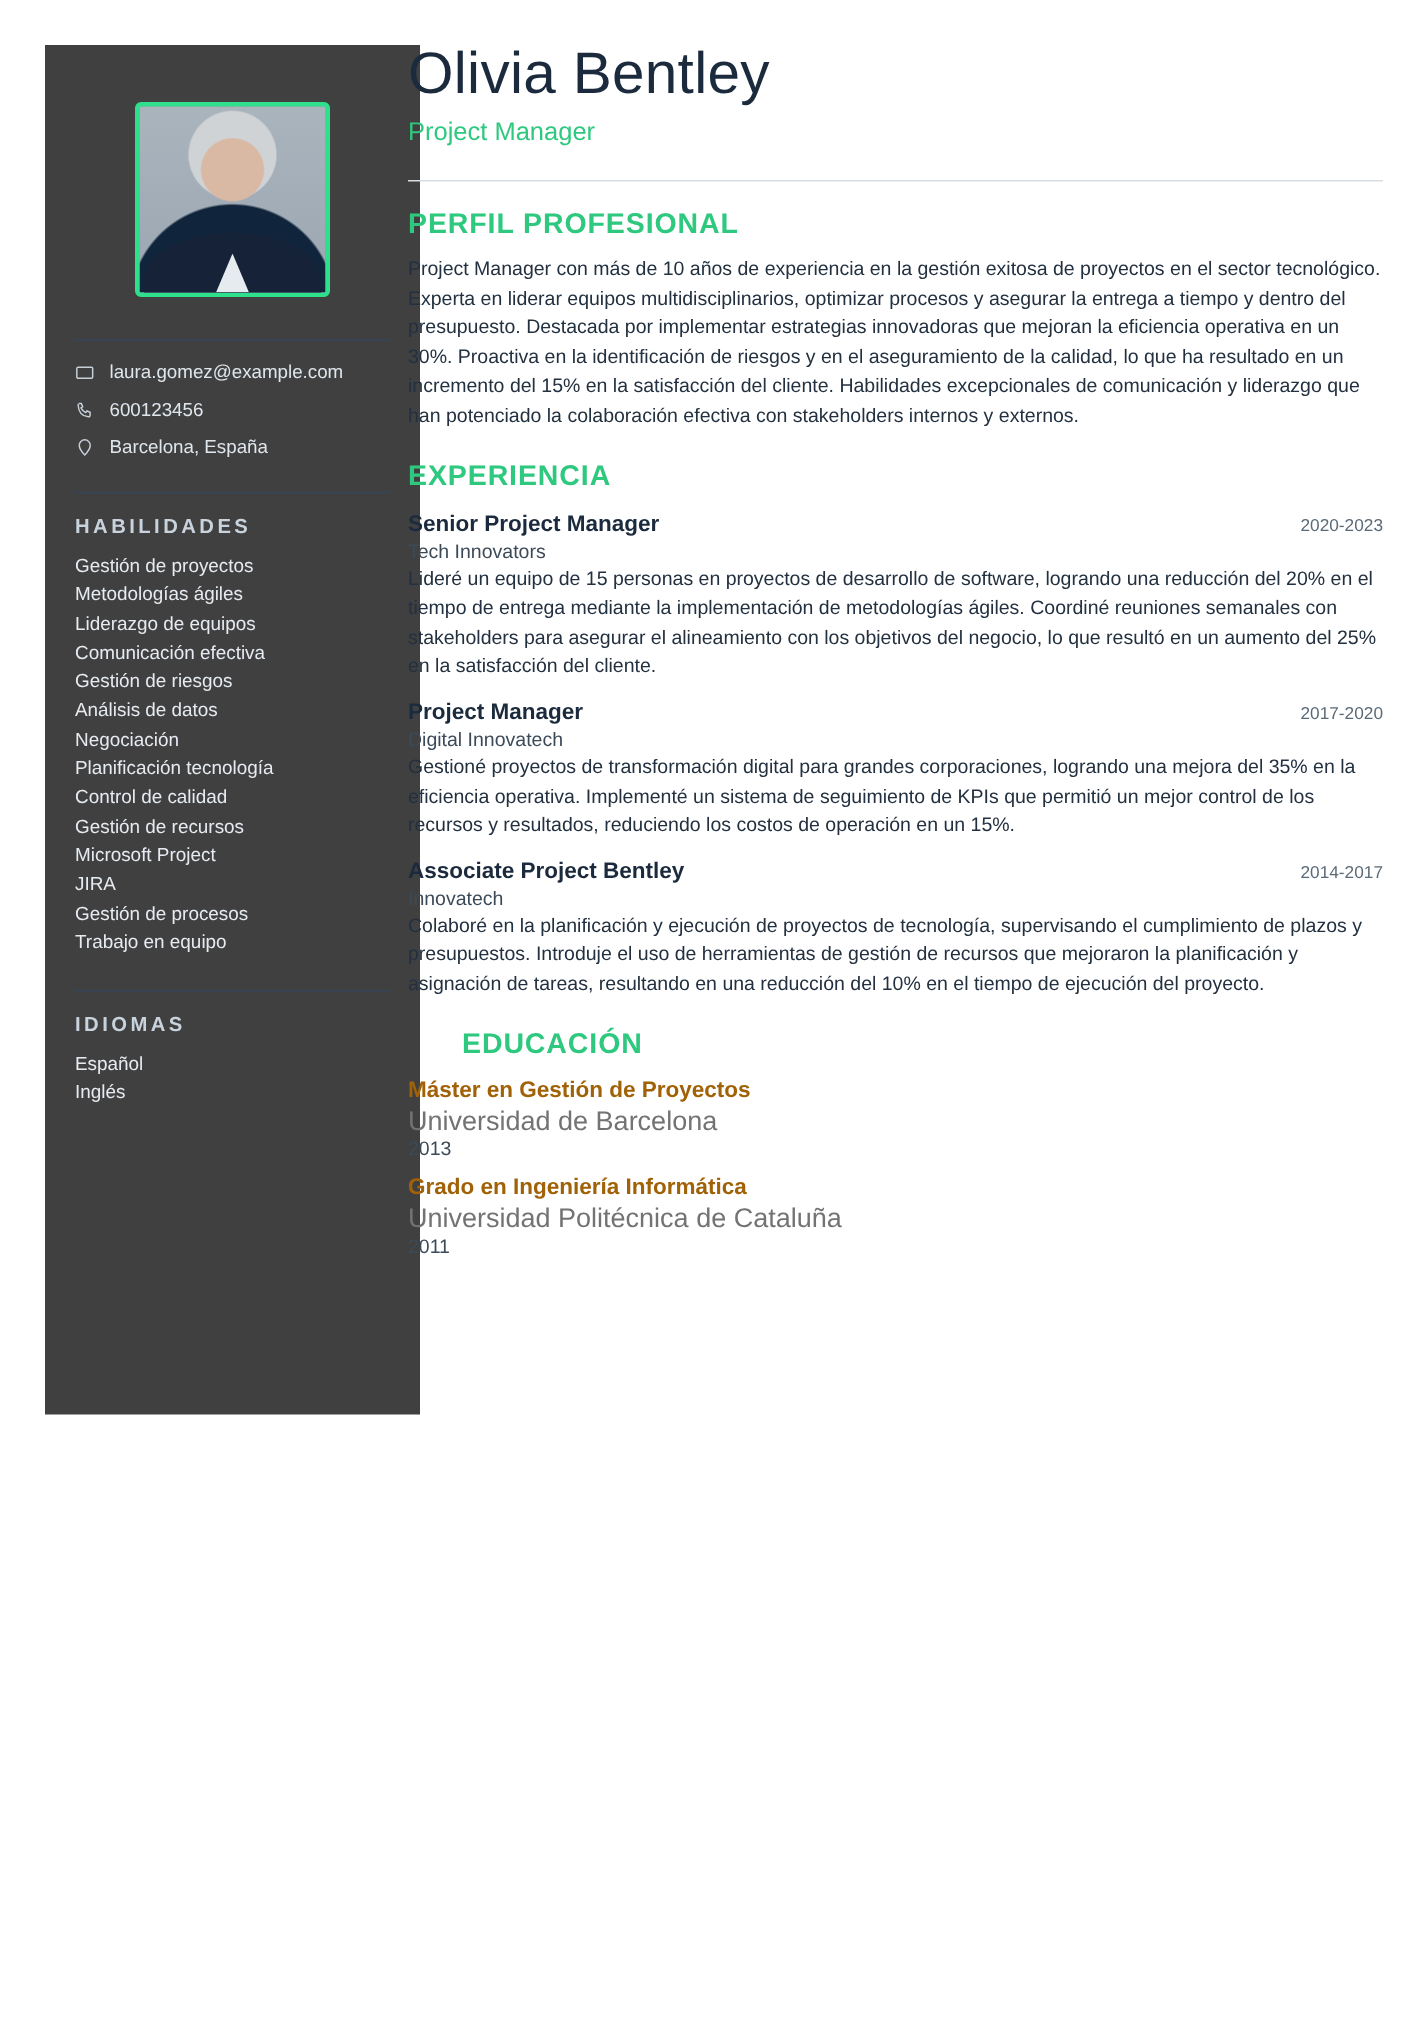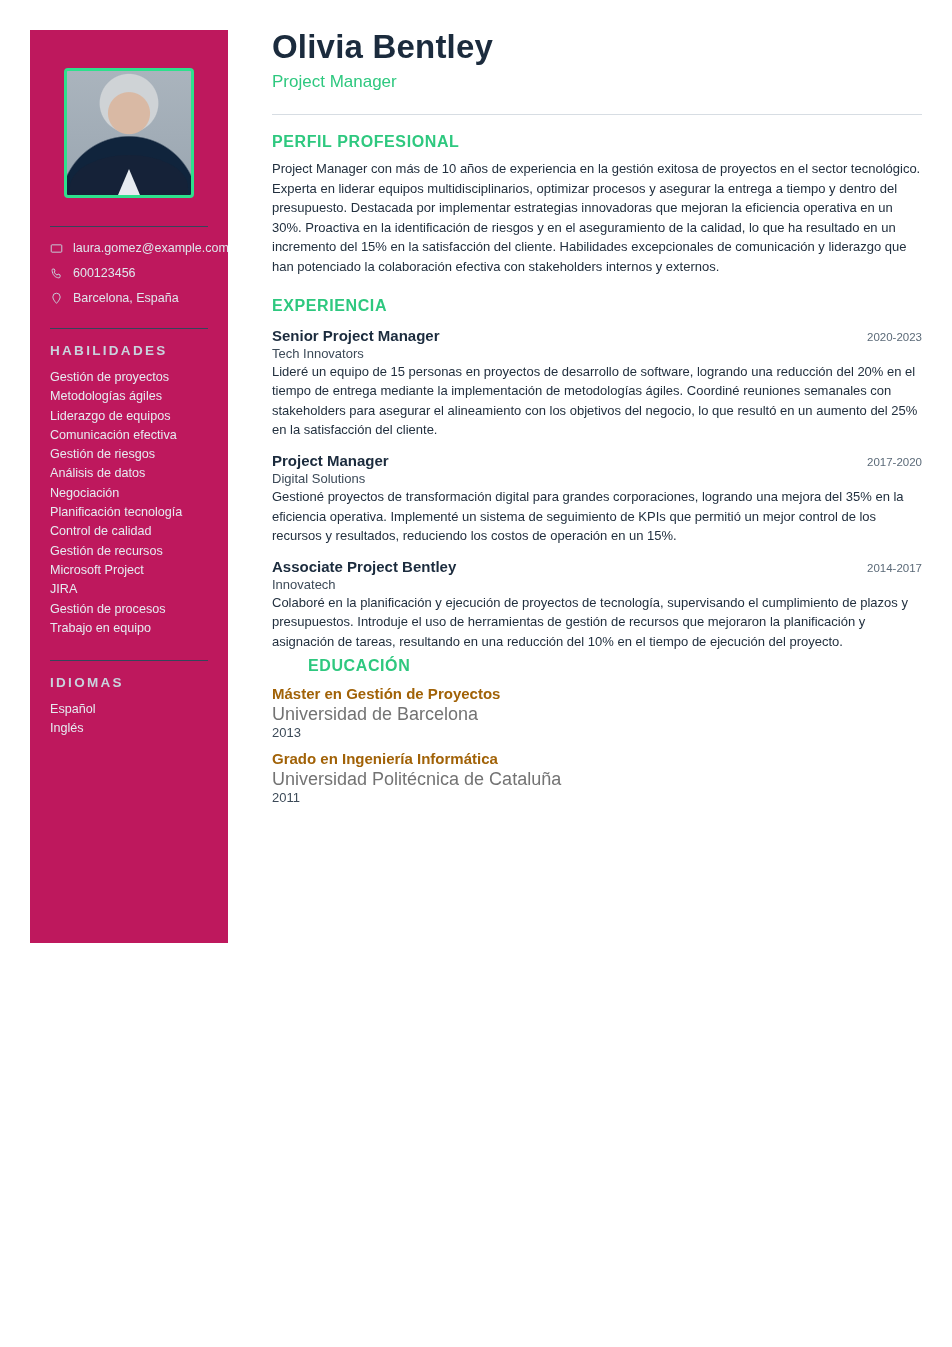--- a/index.html
+++ b/index.html
@@ -15,23 +15,23 @@
     height: 1347px;
     background: #ffffff;
     overflow: hidden;
   }
 
   
   .sidebar {
     position: absolute;
     left: 30px;
     top: 30px;
-    width: 198px;
+    width: 250px;
     height: 913px;
-    background: #be185d;
+    background: #404040;
     color: #e8edf2;
     padding: 22px 20px 20px 20px;
   }
   .photo-wrap {
     width: 130px;
     height: 130px;
     margin: 16px auto 0 auto;
     border: 3px solid #2ee08c;
     border-radius: 4px;
     overflow: hidden;
@@ -109,45 +109,45 @@
   }
 
   
   .main {
     position: absolute;
     left: 272px;
     top: 28px;
     width: 650px;
   }
   .name {
-    font-size: 33px;
-    font-weight: bold;
+    font-size: 39px;
+    font-weight: normal;
     color: #1b2b3d;
     margin: 0;
     letter-spacing: 0.2px;
   }
   .role {
     font-size: 17px;
     color: #2ec87f;
     margin: 6px 0 0 0;
   }
   .rule {
     border: none;
     border-top: 1px solid #d7dde3;
     margin: 22px 0 18px 0;
   }
   .sec-title {
-    font-size: 16px;
+    font-size: 19px;
     font-weight: bold;
     color: #2ec87f;
     letter-spacing: 0.6px;
     margin: 0 0 8px 0;
   }
   .sec-title.exp { margin-top: 20px; }
-  .sec-title.edu { margin-top: 5px; padding-left: 36px; }
+  .sec-title.edu { margin-top: 20px; padding-left: 36px; }
   .para {
     font-size: 13px;
     color: #22303f;
     line-height: 19.6px;
     margin: 0;
   }
   .job { margin-top: 12px; }
   .job-head {
     display: flex;
     justify-content: space-between;
@@ -280,21 +280,21 @@
       </div>
       <p class="job-company">Tech Innovators</p>
       <p class="job-desc">Lideré un equipo de 15 personas en proyectos de desarrollo de software, logrando una reducción del 20% en el tiempo de entrega mediante la implementación de metodologías ágiles. Coordiné reuniones semanales con stakeholders para asegurar el alineamiento con los objetivos del negocio, lo que resultó en un aumento del 25% en la satisfacción del cliente.</p>
     </div>
 
     <div class="job">
       <div class="job-head">
         <h3 class="job-title">Project Manager</h3>
         <span class="job-date">2017-2020</span>
       </div>
-      <p class="job-company">Digital Solutions</p>
+      <p class="job-company">Digital Innovatech</p>
       <p class="job-desc">Gestioné proyectos de transformación digital para grandes corporaciones, logrando una mejora del 35% en la eficiencia operativa. Implementé un sistema de seguimiento de KPIs que permitió un mejor control de los recursos y resultados, reduciendo los costos de operación en un 15%.</p>
     </div>
 
     <div class="job">
       <div class="job-head">
         <h3 class="job-title">Associate Project Bentley</h3>
         <span class="job-date">2014-2017</span>
       </div>
       <p class="job-company">Innovatech</p>
       <p class="job-desc">Colaboré en la planificación y ejecución de proyectos de tecnología, supervisando el cumplimiento de plazos y presupuestos. Introduje el uso de herramientas de gestión de recursos que mejoraron la planificación y asignación de tareas, resultando en una reducción del 10% en el tiempo de ejecución del proyecto.</p>

